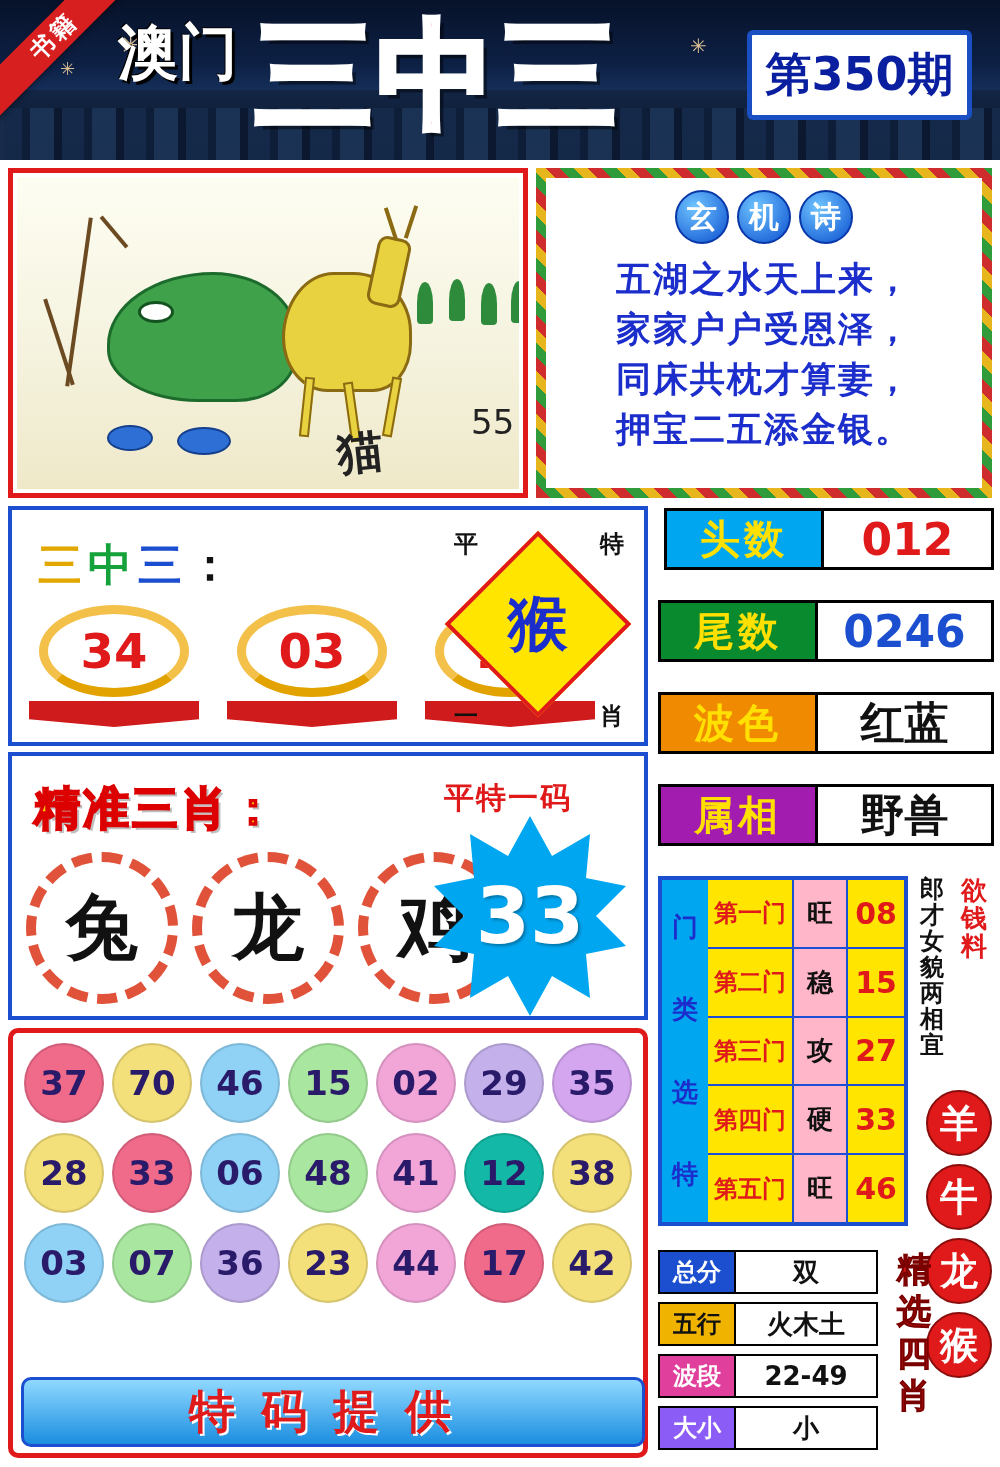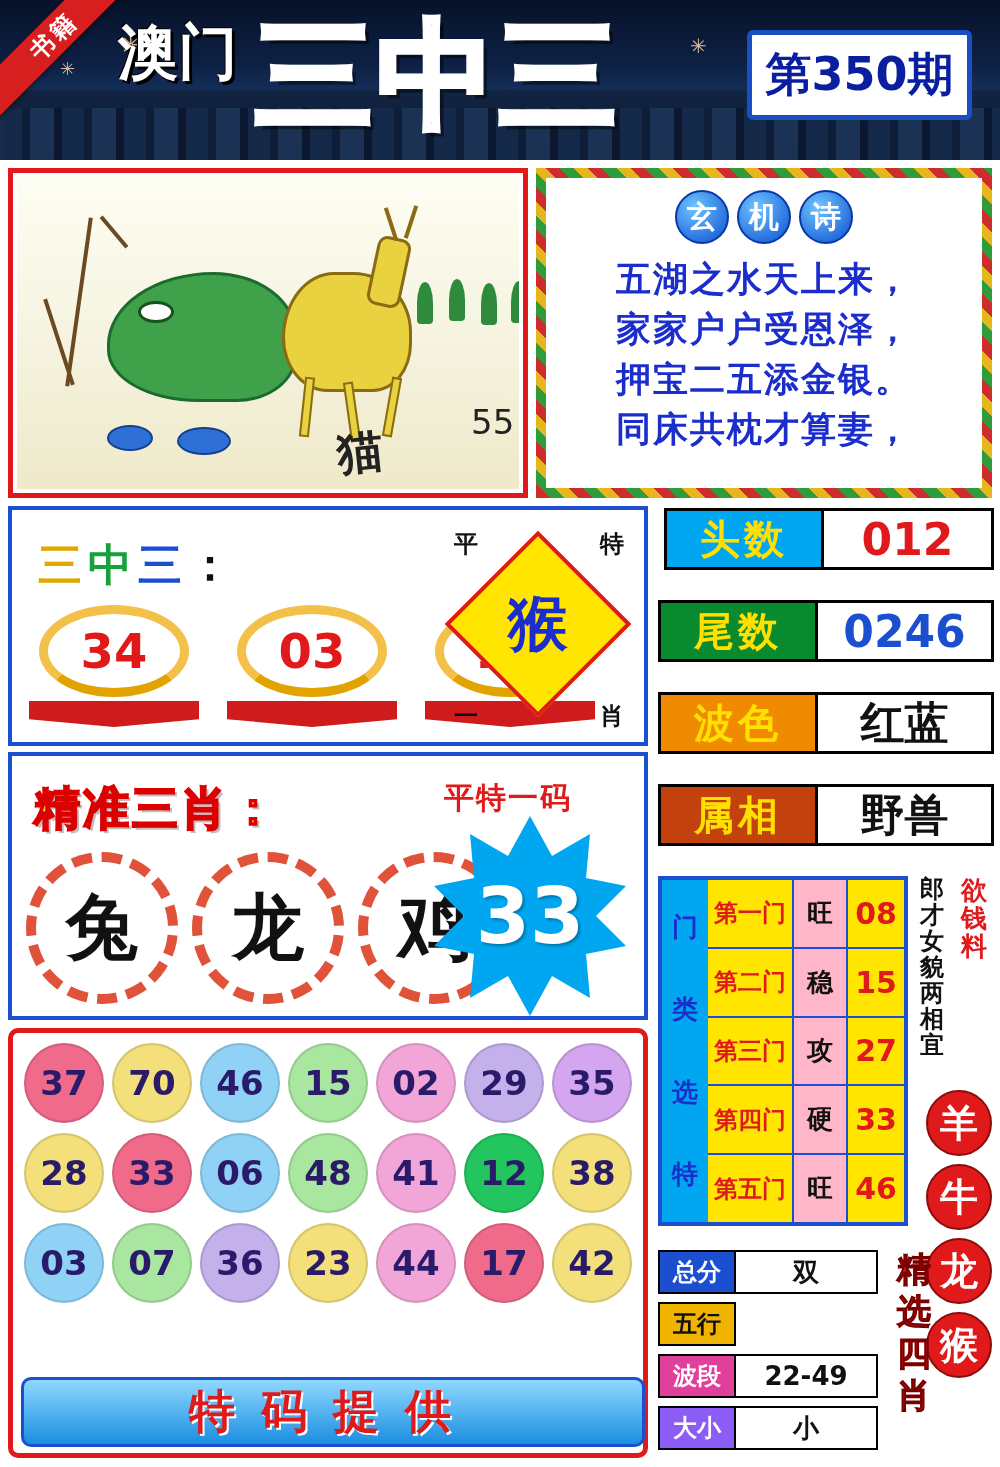--- a/index.html
+++ b/index.html
@@ -183,21 +183,21 @@
     border:3px solid #000;
   }
   .info-val{
     flex:1; height:100%; background:#fff; border:3px solid #000; border-left:none;
     display:flex; align-items:center; justify-content:center;
     font-size:44px; font-weight:bold;
   }
   #r1 .info-lbl{background:#00a6f0;} #r1 .info-val{color:#e01a1a;}
   #r2 .info-lbl{background:#0a8a2e;} #r2 .info-val{color:#1b4fd0;}
   #r3 .info-lbl{background:#f08a00;} #r3 .info-val{color:#111;}
-  #r4 .info-lbl{background:#c2410c;} #r4 .info-val{color:#111;}
+  #r4 .info-lbl{background:#a21caf;} #r4 .info-val{color:#111;}
 
   
   .door-box{
     position:absolute; left:658px; top:876px; width:250px; height:350px;
     border:4px solid #1b4fd0; background:#00a6f0;
     display:flex;
   }
   .door-left{
     width:46px; color:#1b2ecc; font-size:26px; font-weight:bold;
     display:flex; flex-direction:column; align-items:center; justify-content:space-around;
@@ -310,22 +310,22 @@
   <div class="poem-box">
     <div class="poem-inner">
       <div class="poem-title">
         <span>玄</span>
         <span>机</span>
         <span>诗</span>
       </div>
       <div class="poem-lines">
         <div>五湖之水天上来，</div>
         <div>家家户户受恩泽，</div>
+        <div>同床共枕才算妻，</div>
         <div>押宝二五添金银。</div>
-        <div>同床共枕才算妻，</div>
       </div>
     </div>
   </div>
 
   <div class="szs-box">
     <div class="szs-label">
       <span class="c1">三</span><span class="c2">中</span><span class="c3">三</span><span class="c4">：</span>
     </div>
     <div class="ball-row">
       <div class="ball-unit">
@@ -436,20 +436,21 @@
     <div class="sc">猴</div>
   </div>
   <div class="side-jx">精选四肖</div>
 
   <div class="srow" id="s1" style="top:1250px;">
     <div class="s-lbl">总分</div>
     <div class="s-val">双</div>
   </div>
   <div class="srow" id="s2" style="top:1302px;">
     <div class="s-lbl">五行</div>
+    <div class="s-val">火木土</div>
   </div>
   <div class="srow" id="s3" style="top:1354px;">
     <div class="s-lbl">波段</div>
     <div class="s-val">22-49</div>
   </div>
   <div class="srow" id="s4" style="top:1406px;">
     <div class="s-lbl">大小</div>
     <div class="s-val">小</div>
   </div>
 
@@ -463,21 +464,21 @@
         <div class="nball" style="background:#f2a6d8">02</div>
         <div class="nball" style="background:#c4b0ea">29</div>
         <div class="nball" style="background:#d3a6ef">35</div>
       </div>
       <div class="grow">
         <div class="nball" style="background:#f3e07a">28</div>
         <div class="nball" style="background:#f06a8a">33</div>
         <div class="nball" style="background:#8fd2f5">06</div>
         <div class="nball" style="background:#a9e6a0">48</div>
         <div class="nball" style="background:#f2a6d8">41</div>
-        <div class="nball" style="background:#22c55e">12</div>
+        <div class="nball" style="background:#14b8a6">12</div>
         <div class="nball" style="background:#f3e07a">38</div>
       </div>
       <div class="grow">
         <div class="nball" style="background:#8fd2f5">03</div>
         <div class="nball" style="background:#a9e6a0">07</div>
         <div class="nball" style="background:#c4b0ea">36</div>
         <div class="nball" style="background:#f3e07a">23</div>
         <div class="nball" style="background:#f2a6d8">44</div>
         <div class="nball" style="background:#f06a8a">17</div>
         <div class="nball" style="background:#f3e07a">42</div>

